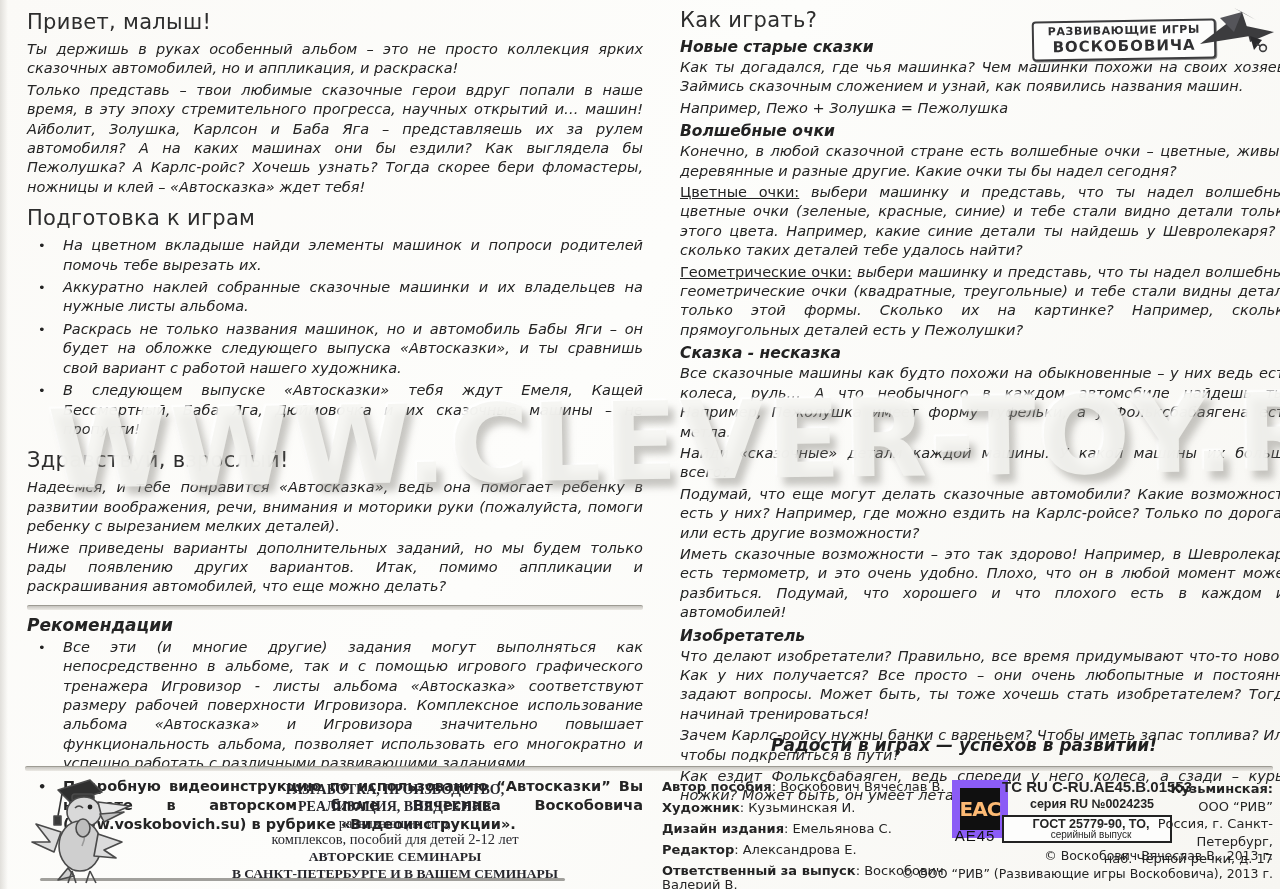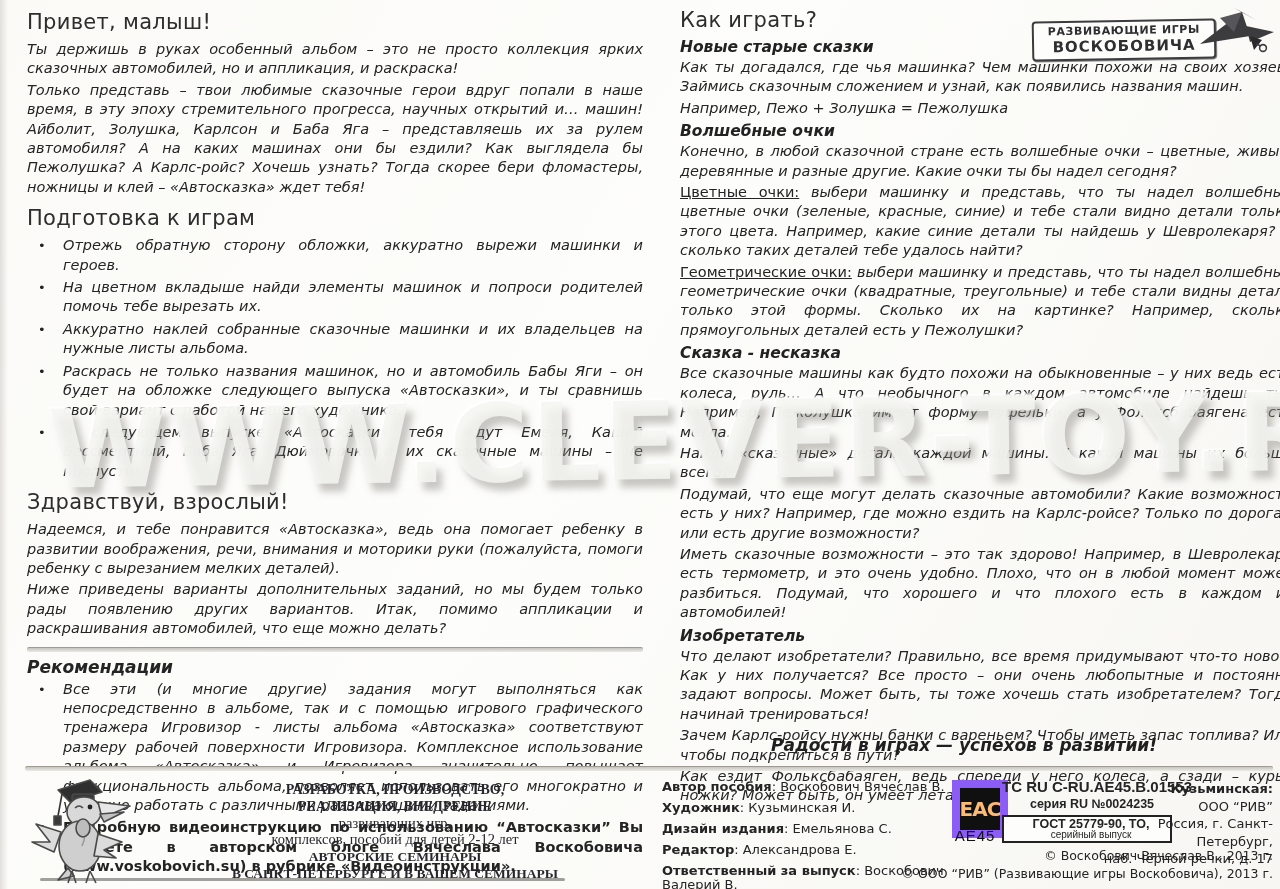--- a/index.html
+++ b/index.html
@@ -87,21 +87,20 @@
 
 <div class="edge-left"></div>
 
 <div class="col-left">
   <div class="head">Привет, малыш!</div>
   <p class="body">Ты держишь в руках особенный альбом – это не просто коллекция ярких сказочных автомобилей, но и аппликация, и раскраска!</p>
   <p class="body">Только представь – твои любимые сказочные герои вдруг попали в наше время, в эту эпоху стремительного прогресса, научных открытий и…  машин!  Айболит, Золушка, Карлсон и Баба Яга – представляешь их за рулем автомобиля? А на каких машинах они бы ездили?  Как выглядела бы Пежолушка? А Карлс-ройс? Хочешь узнать? Тогда скорее бери фломастеры, ножницы и клей – «Автосказка» ждет тебя!</p>
 
   <div class="head mt">Подготовка к играм</div>
   <ul class="blist">
-    <li>Отрежь обратную сторону обложки, аккуратно вырежи машинки и героев.</li>
     <li>На цветном вкладыше найди элементы машинок и попроси родителей помочь тебе вырезать их.</li>
     <li>Аккуратно наклей собранные сказочные машинки и их владельцев на нужные листы альбома.</li>
     <li>Раскрась не только названия машинок, но и автомобиль Бабы Яги – он будет на обложке следующего выпуска «Автосказки», и ты сравнишь свой вариант с работой нашего художника.</li>
     <li>В следующем выпуске «Автосказки» тебя ждут Емеля, Кащей Бессмертный, Баба Яга, Дюймовочка и их сказочные машины – не пропусти!</li>
   </ul>
 
   <div class="head mt">Здравствуй, взрослый!</div>
   <p class="body">Надеемся, и тебе понравится «Автосказка», ведь она помогает ребенку в развитии воображения, речи, внимания и моторики руки (пожалуйста, помоги ребенку с вырезанием мелких деталей).</p>
   <p class="body">Ниже приведены варианты дополнительных заданий, но мы будем только рады появлению других вариантов. Итак, помимо аппликации  и раскрашивания автомобилей, что еще можно делать?</p>
 

